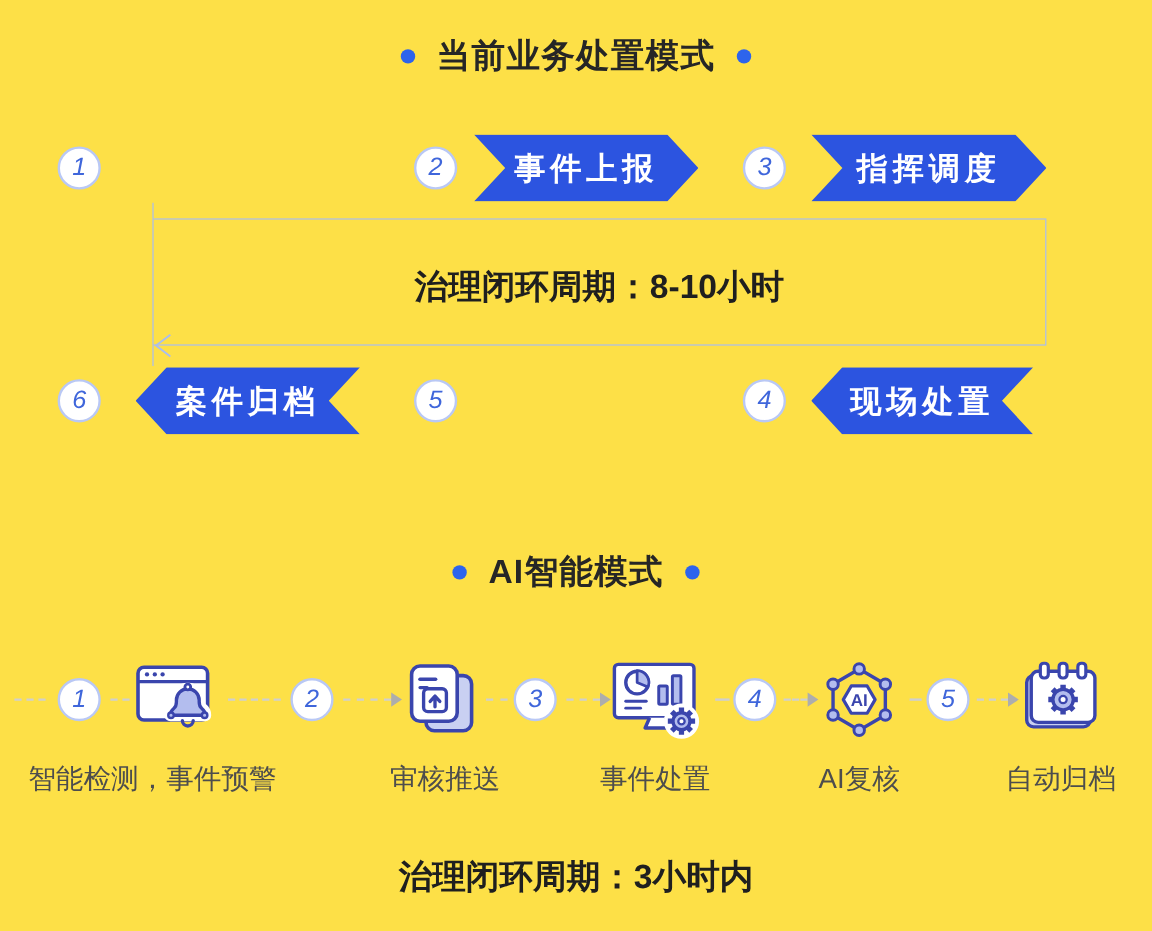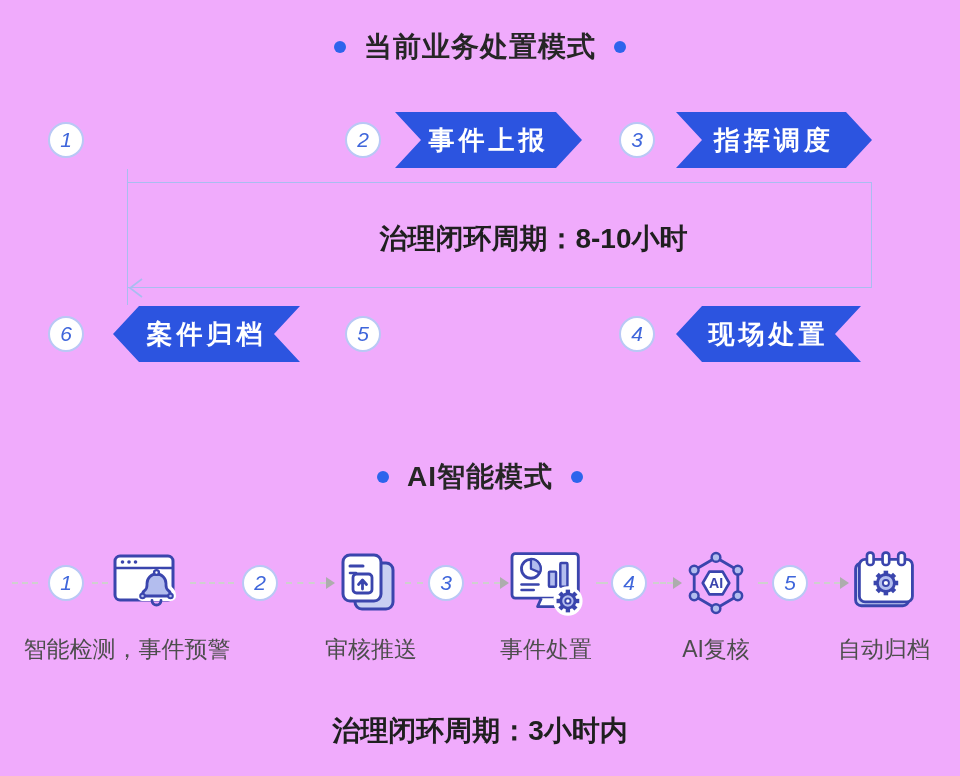--- a/index.html
+++ b/index.html
@@ -1,17 +1,17 @@
 <!DOCTYPE html>
 <html><head>
 <meta charset="utf-8">
 <style>
   html,body{margin:0;padding:0;background:#fff;}
   .page{
-    position:relative;width:960px;height:776px;background:#f0abfc;overflow:hidden;
+    position:relative;width:960px;height:776px;background:#fde047;overflow:hidden;
     font-family:"Liberation Sans","DejaVu Sans",sans-serif;color:#262626;
   }
   
   .sec-title{position:absolute;left:0;right:0;display:flex;align-items:center;justify-content:center;gap:18px;}
   .sec-title .txt{font-size:28px;font-weight:700;letter-spacing:1px;color:#262626;}
   .dot{width:12px;height:12px;border-radius:50%;background:#2D64EC;}
   
   .flow-row{position:absolute;left:0;right:0;height:56px;}
   .num{
     position:absolute;top:10px;width:36px;height:36px;box-sizing:border-box;
@@ -23,21 +23,21 @@
     font-weight:700;font-size:26px;letter-spacing:4px;line-height:56px;text-align:center;white-space:nowrap;
   }
   .chev.start{clip-path:polygon(0 0,calc(100% - 26px) 0,100% 50%,calc(100% - 26px) 100%,0 100%);padding-right:26px;}
   .chev.mid{clip-path:polygon(0 0,calc(100% - 26px) 0,100% 50%,calc(100% - 26px) 100%,0 100%,26px 50%);padding:0 26px;}
   .chev.back{clip-path:polygon(0 50%,26px 0,100% 0,calc(100% - 26px) 50%,100% 100%,26px 100%);padding:0 26px;}
   
   .bracket{position:absolute;left:127px;top:182px;width:745px;height:106px;border:1.5px solid #A9BDF0;box-sizing:border-box;}
   .stub{position:absolute;left:127px;width:0;border-left:1.5px solid #A9BDF0;}
   .stub.a{top:169px;height:13px;}
   .stub.b{top:288px;height:17px;}
-  .cycle-text{position:absolute;left:127px;width:745px;top:220px;text-align:center;font-size:28px;font-weight:700;color:#1f1f1f;margin-left:34px;}
+  .cycle-text{position:absolute;left:127px;width:745px;top:220px;text-align:center;font-size:28px;font-weight:700;color:#1f1f1f;}
   .bracket-arrow{position:absolute;left:127px;top:277px;}
   
   .ai-row{position:absolute;left:0;right:0;top:541px;height:84px;}
   .ai-row .num{top:24px;}
   .icon{position:absolute;top:6px;}
   .connector{position:absolute;top:41px;height:0;border-top:2px dashed #CFCFCF;}
   .connector.arr::after{
     content:"";position:absolute;right:-9px;top:-7px;width:0;height:0;
     border-left:9px solid #ADADAD;border-top:6px solid transparent;border-bottom:6px solid transparent;
   }

